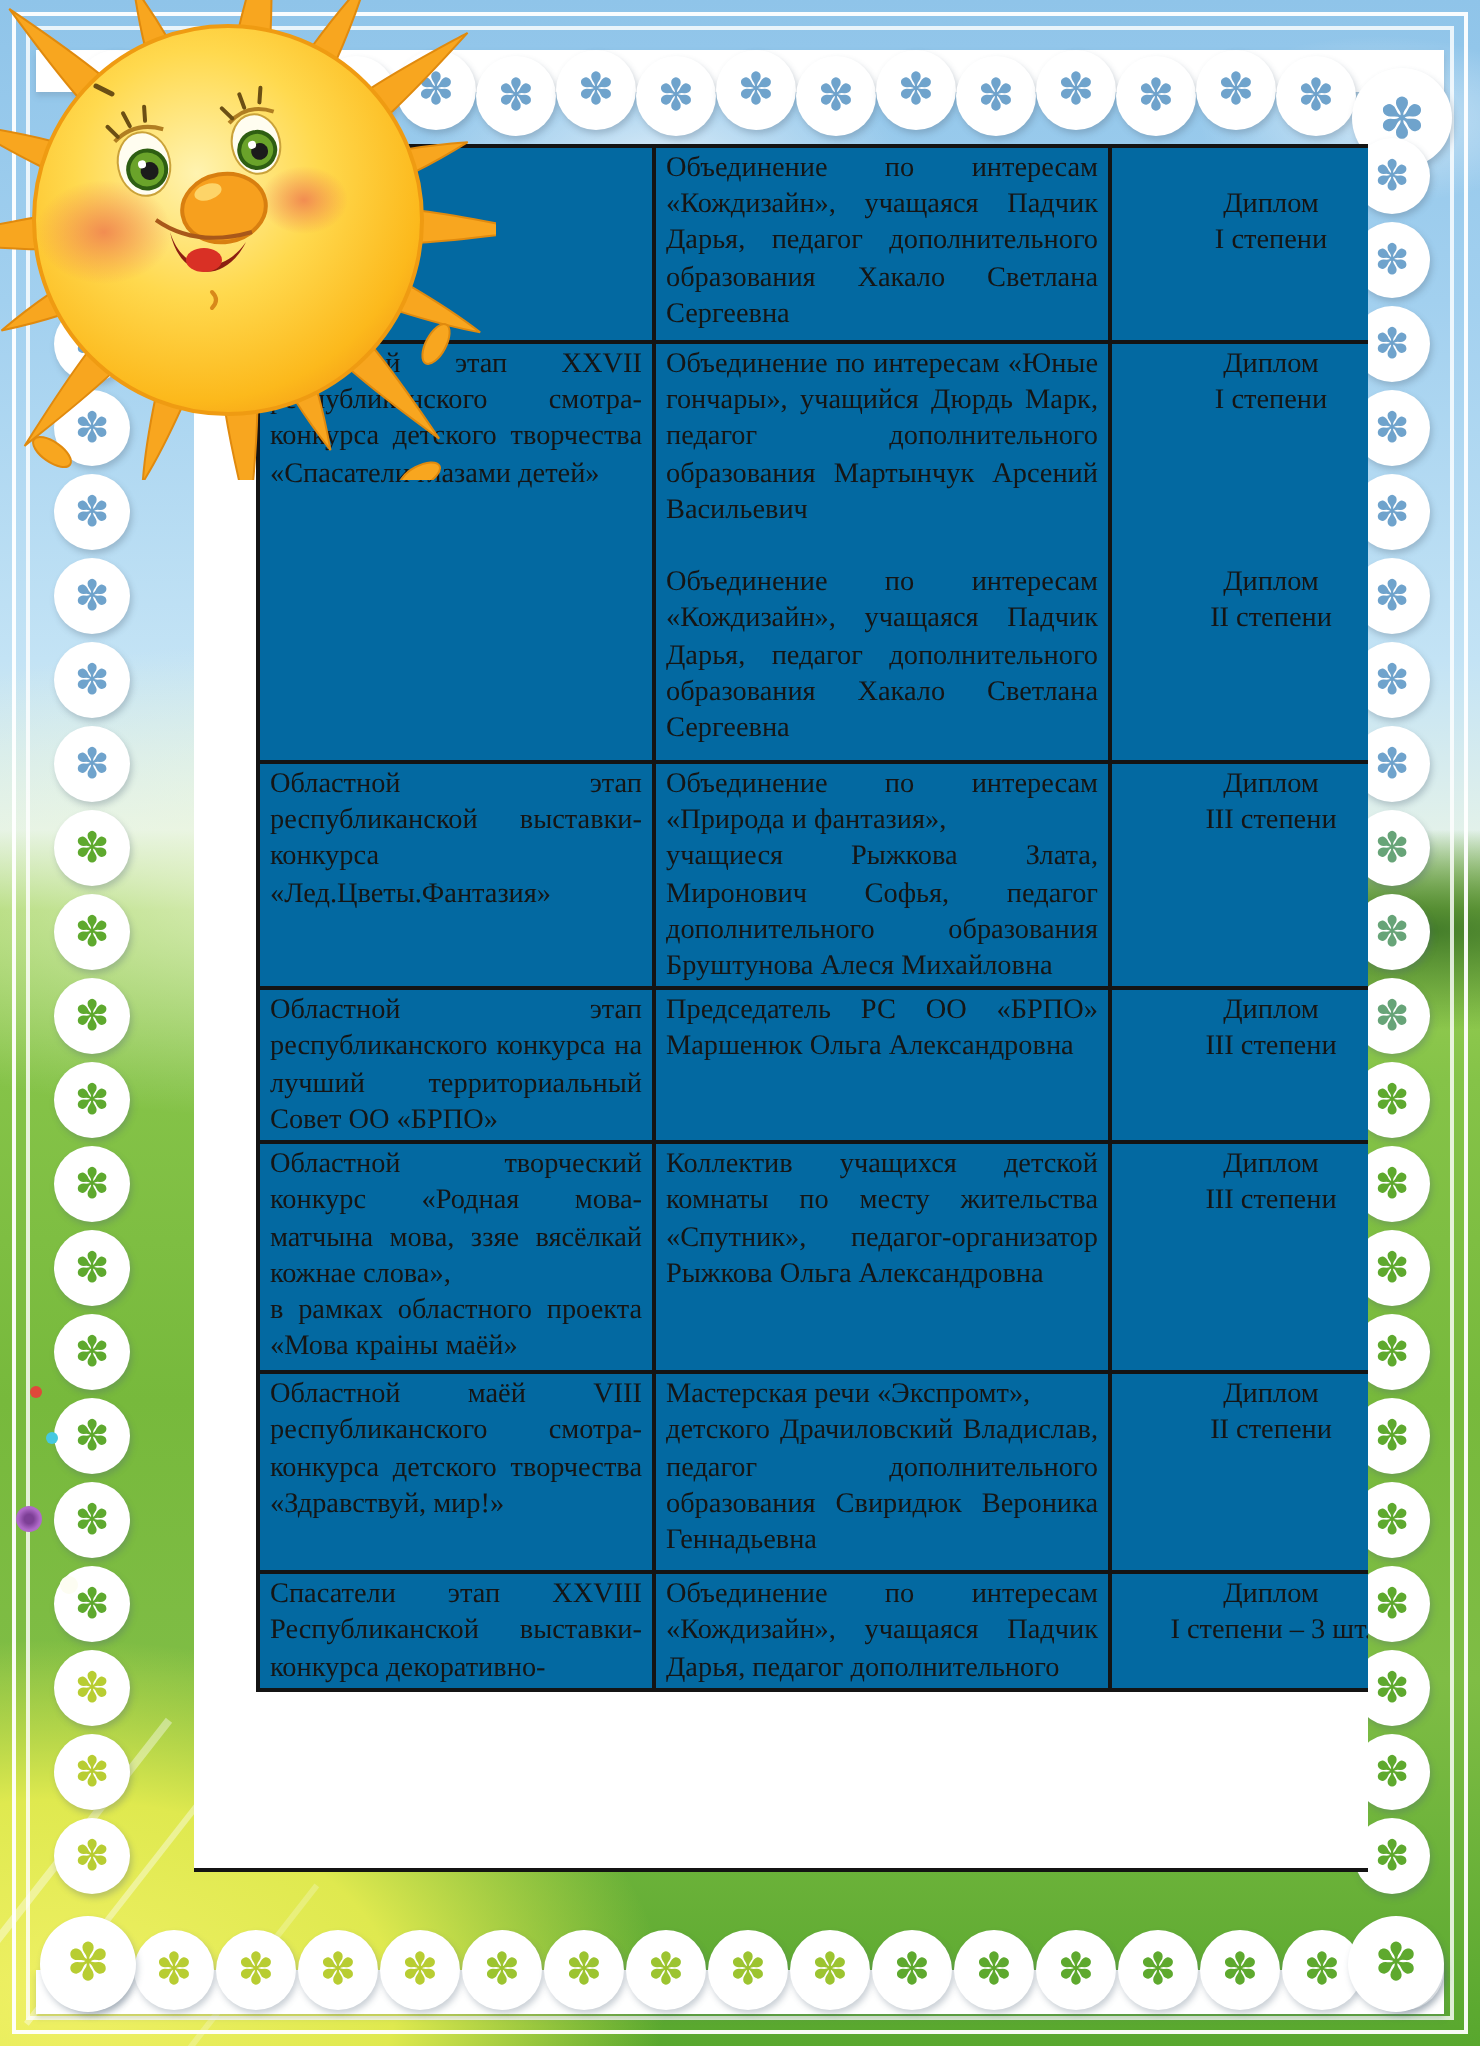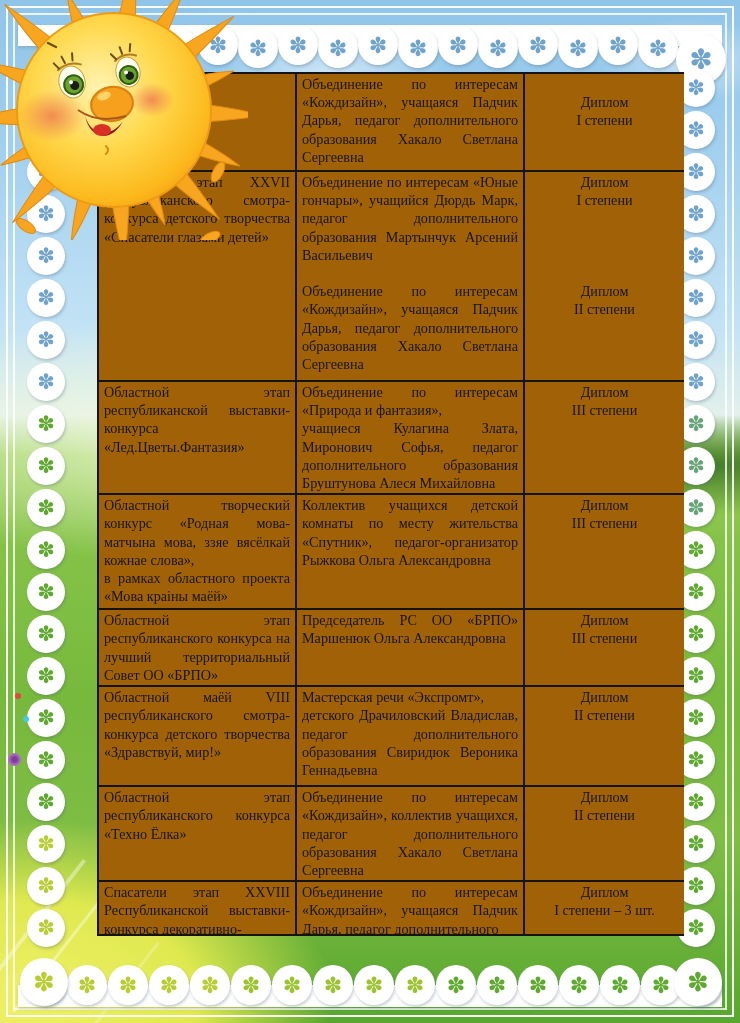--- a/index.html
+++ b/index.html
@@ -30,21 +30,21 @@
   .scallop{position:absolute;z-index:2;background:#fff;border-radius:50%;
            display:flex;align-items:center;justify-content:center;
            font-family:"DejaVu Sans",sans-serif;
            box-shadow:1px 2px 3px rgba(80,100,120,.3);user-select:none;}
   .streak{position:absolute;z-index:1;background:rgba(255,255,255,.4);}
   .dot{position:absolute;z-index:2;border-radius:50%;}
   
   #table-wrap{position:absolute;left:97px;top:72px;width:587px;height:862px;
               overflow:hidden;z-index:4;border-bottom:2px solid #141414;background:#fff;}
   table.awards{border-collapse:collapse;width:587px;table-layout:fixed;
-               background:#a16207;}
+               background:#0369a1;margin-left:31px;}
   table.awards td{border:2px solid #141414;vertical-align:top;
       font-size:14.2px;line-height:18.2px;color:#151515;
       padding:1px 5px 1px 5px;white-space:pre-line;overflow:hidden;}
   td.c1,td.c2{text-align:justify;}
   td.c3{text-align:center;padding:1px 2px;}
   
   #sun{position:absolute;left:-14px;top:-12px;z-index:6;pointer-events:none;}
 </style>
 </head>
 <body>
@@ -172,47 +172,41 @@
 
 
 
 Диплом
 II степени</td>
         </tr>
         <tr style="height:113px">
           <td class="c1">Областной этап республиканской выставки-конкурса
 «Лед.Цветы.Фантазия»</td>
           <td class="c2">Объединение по интересам «Природа и фантазия»,
-учащиеся Кулагина Злата, Миронович Софья, педагог дополнительного образования Бруштунова Алеся Михайловна</td>
+учащиеся Рыжкова Злата, Миронович Софья, педагог дополнительного образования Бруштунова Алеся Михайловна</td>
+          <td class="c3">Диплом
+III степени</td>
+        </tr>
+        <tr style="height:77px">
+          <td class="c1">Областной этап республиканского конкурса на лучший территориальный Совет ОО «БРПО»</td>
+          <td class="c2">Председатель РС ОО «БРПО» Маршенюк Ольга Александровна</td>
           <td class="c3">Диплом
 III степени</td>
         </tr>
         <tr style="height:115px">
           <td class="c1">Областной творческий конкурс «Родная мова-матчына мова, ззяе вясёлкай кожнае слова»,
 в рамках областного проекта «Мова краіны маёй»</td>
           <td class="c2">Коллектив учащихся детской комнаты по месту жительства «Спутник», педагог-организатор Рыжкова Ольга Александровна</td>
           <td class="c3">Диплом
 III степени</td>
         </tr>
-        <tr style="height:77px">
-          <td class="c1">Областной этап республиканского конкурса на лучший территориальный Совет ОО «БРПО»</td>
-          <td class="c2">Председатель РС ОО «БРПО» Маршенюк Ольга Александровна</td>
-          <td class="c3">Диплом
-III степени</td>
-        </tr>
         <tr style="height:100px">
           <td class="c1">Областной маёй VIII республиканского смотра-конкурса детского творчества «Здравствуй, мир!»</td>
           <td class="c2">Мастерская речи «Экспромт»,
 детского Драчиловский Владислав, педагог дополнительного образования Свиридюк Вероника Геннадьевна</td>
-          <td class="c3">Диплом
-II степени</td>
-        </tr>
-        <tr style="height:92px">
-          <td class="c1">Областной этап республиканского конкурса «Техно Ёлка»</td>
-          <td class="c2">Объединение по интересам «Кождизайн», коллектив учащихся, педагог дополнительного образования Хакало Светлана Сергеевна</td>
           <td class="c3">Диплом
 II степени</td>
         </tr>
         <tr>
           <td class="c1">Спасатели этап XXVIII Республиканской выставки-конкурса декоративно-</td>
           <td class="c2">Объединение по интересам «Кождизайн», учащаяся Падчик Дарья, педагог дополнительного</td>
           <td class="c3">Диплом
 I степени – 3 шт.</td>
         </tr>
       </tbody>

